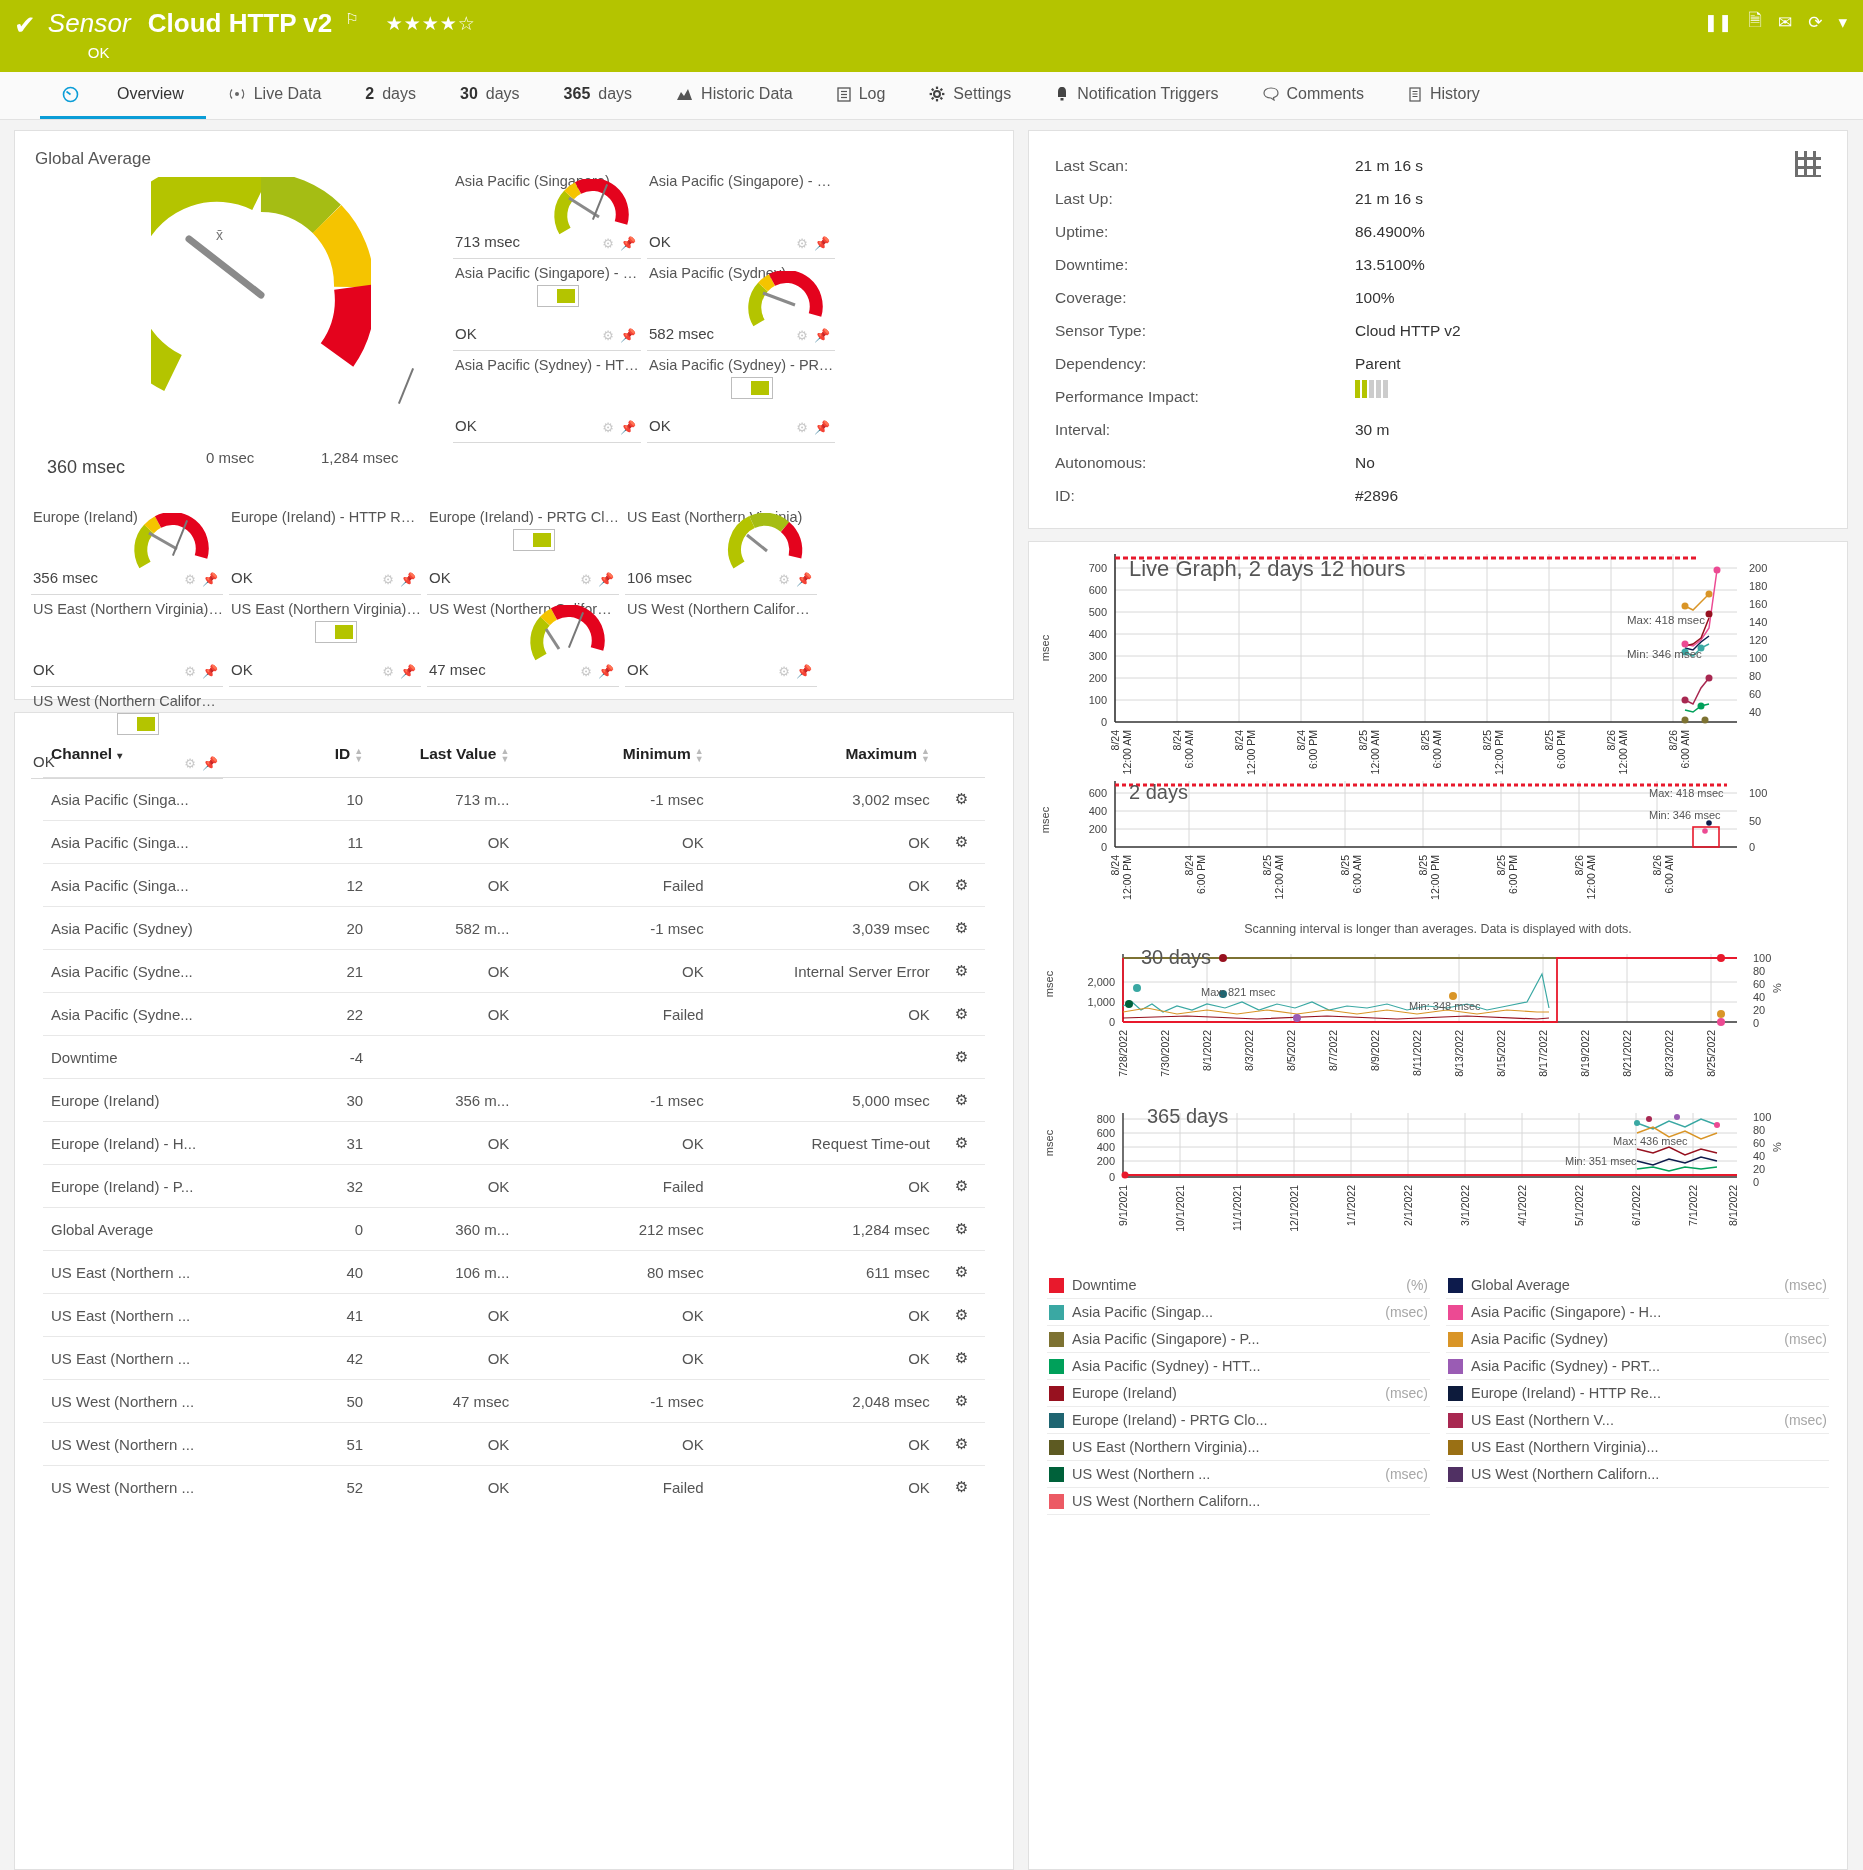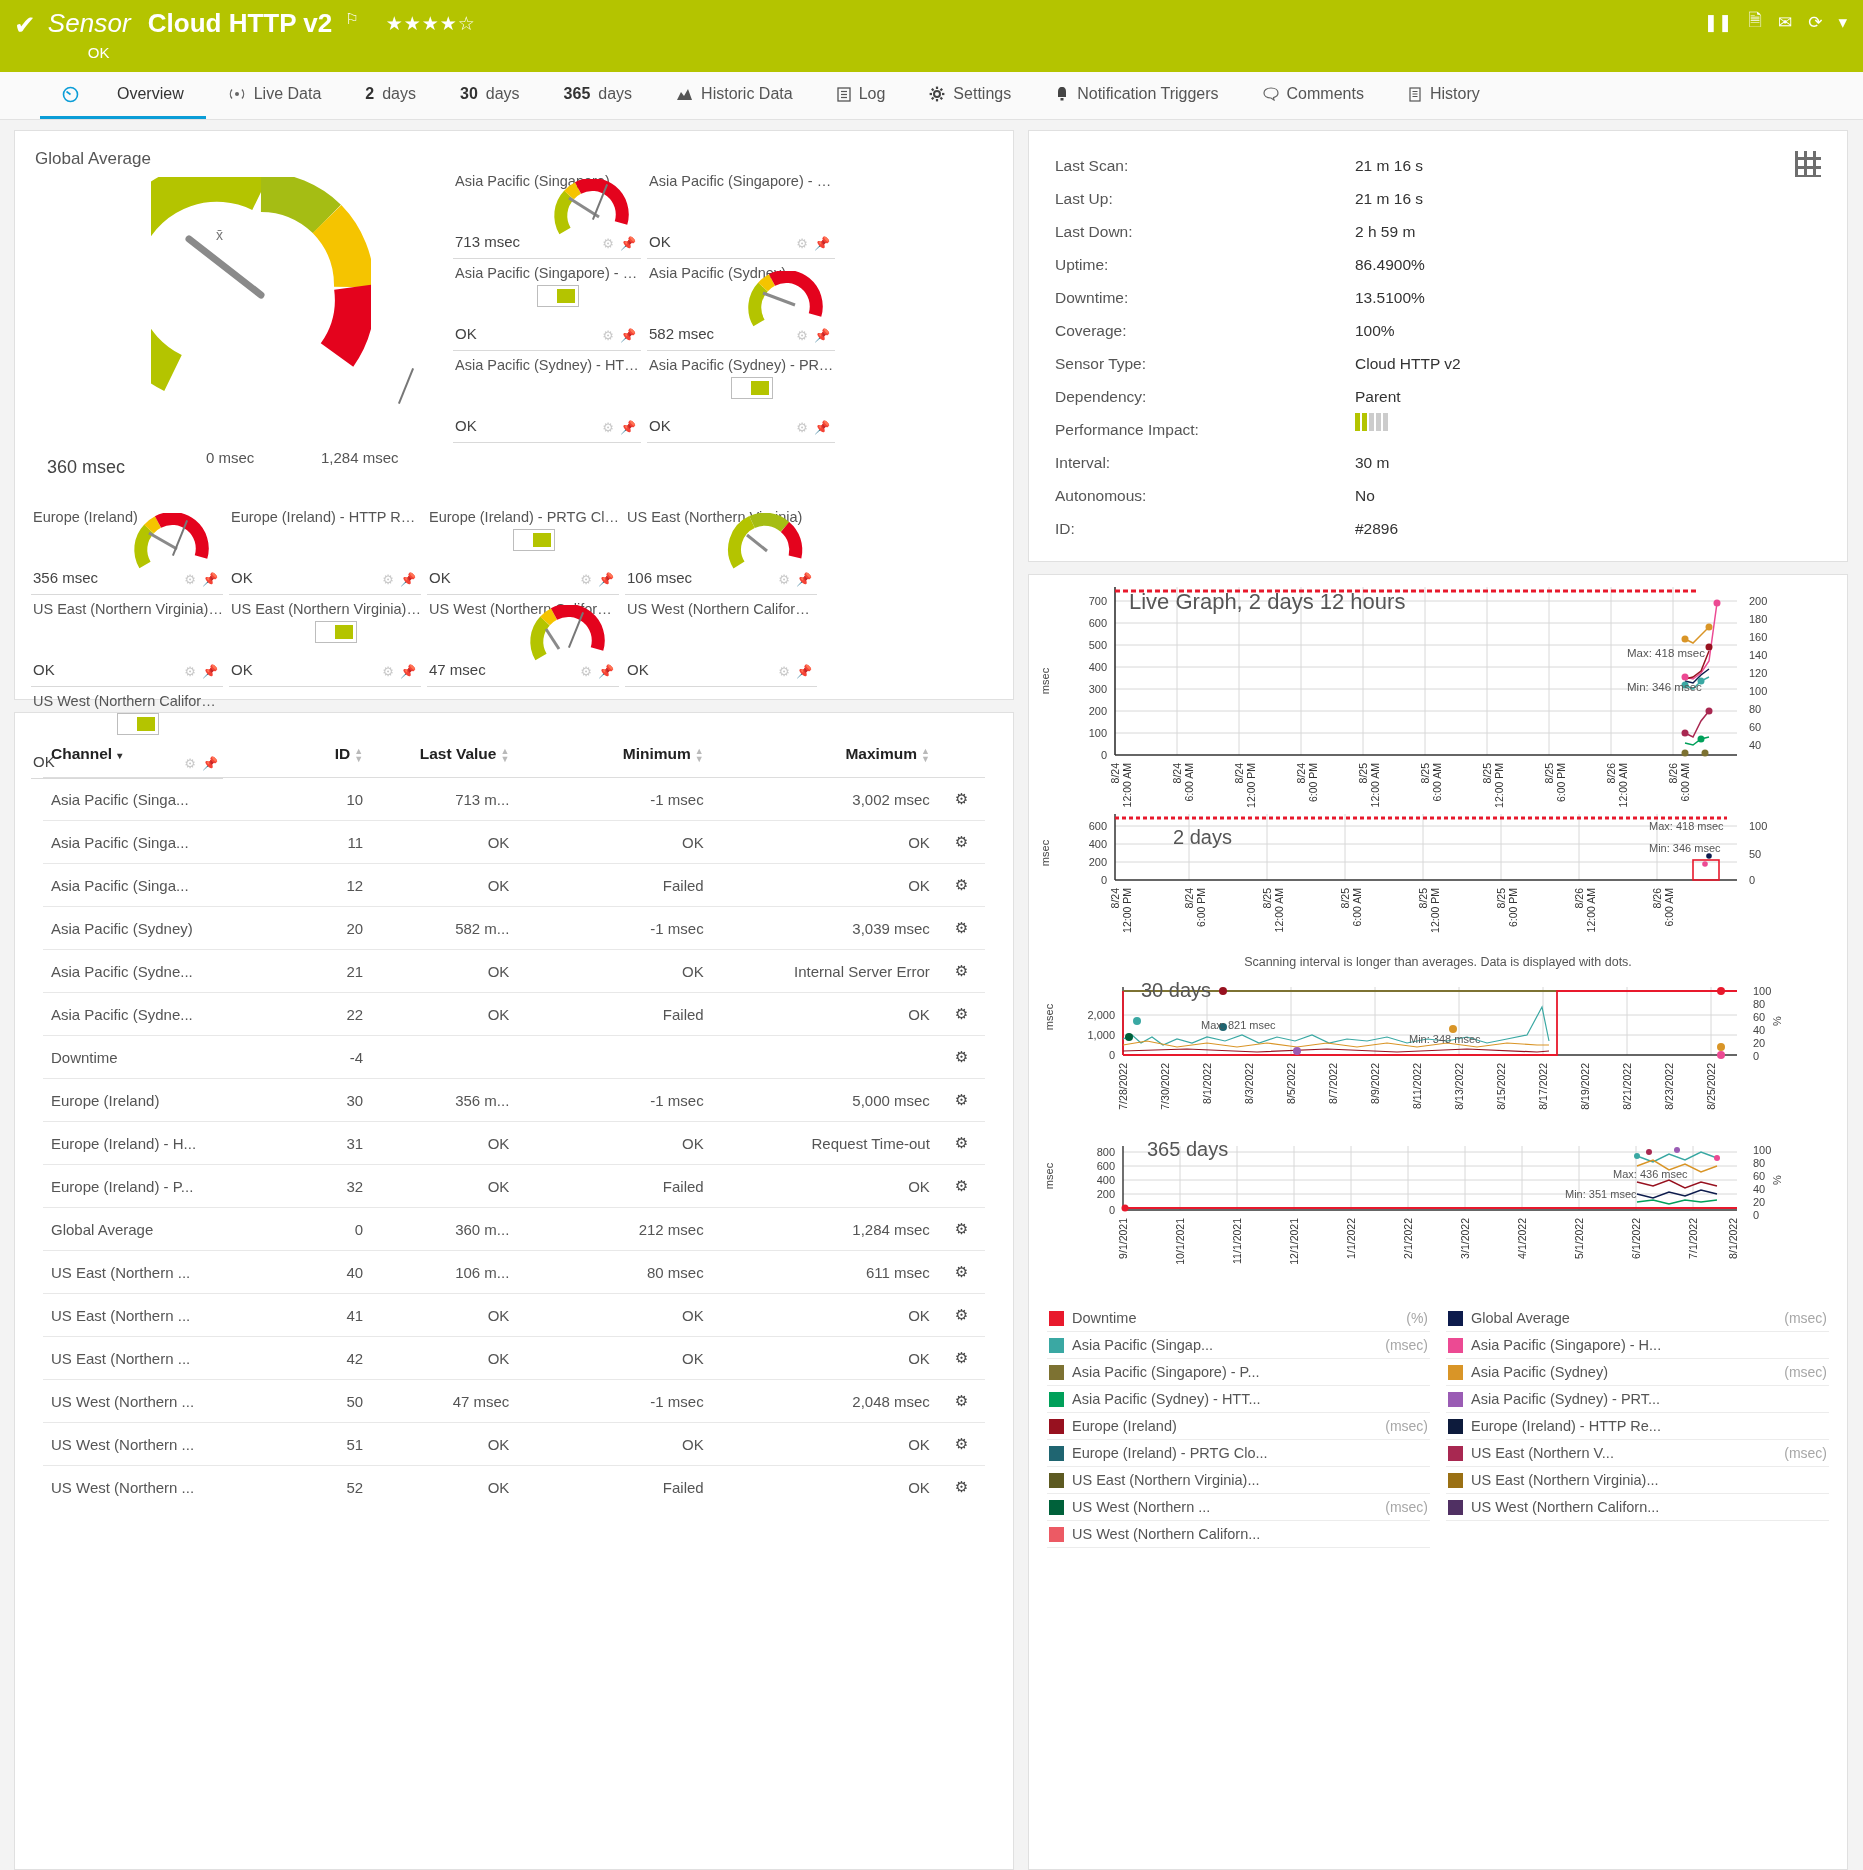--- a/index.html
+++ b/index.html
@@ -668,24 +668,20 @@
     <div class="card info-card">
       <div class="qr"></div>
       <div id="info-rows">
           <div class="info-row">
             <div class="info-k">Last Scan:</div>
             <div class="info-v">21 m 16 s</div>
           </div>
           <div class="info-row">
             <div class="info-k">Last Up:</div>
             <div class="info-v">21 m 16 s</div>
-          </div>
-          <div class="info-row">
-            <div class="info-k">Last Down:</div>
-            <div class="info-v">2 h 59 m</div>
           </div>
           <div class="info-row">
             <div class="info-k">Uptime:</div>
             <div class="info-v">86.4900%</div>
           </div>
           <div class="info-row">
             <div class="info-k">Downtime:</div>
             <div class="info-v">13.5100%</div>
           </div>
           <div class="info-row">
@@ -830,21 +826,21 @@
             <text x="528" y="182" transform="rotate(-90 528 182)" text-anchor="end">6:00 PM</text>
             <text x="578" y="182" transform="rotate(-90 578 182)" text-anchor="end">8/26</text>
             <text x="590" y="182" transform="rotate(-90 590 182)" text-anchor="end">12:00 AM</text>
             <text x="640" y="182" transform="rotate(-90 640 182)" text-anchor="end">8/26</text>
             <text x="652" y="182" transform="rotate(-90 652 182)" text-anchor="end">6:00 AM</text>
           </g>
         </svg>
       </div>
 
       <div class="graph-block" style="margin-top:-6px;">
-        <div class="gtitle" style="left:92px;top:18px;font-size:20px;margin-left:44px;">2 days</div>
+        <div class="gtitle" style="left:92px;top:6px;font-size:20px;">2 days</div>
         <svg width="800" height="140" viewBox="0 0 800 140">
           <g font-size="11" fill="#444">
             <text x="12" y="45" transform="rotate(-90 12 45)" text-anchor="middle">msec</text>
             <text x="70" y="22" text-anchor="end">600</text>
               <text x="70" y="40" text-anchor="end">400</text>
             <text x="70" y="58" text-anchor="end">200</text>
               <text x="70" y="76" text-anchor="end">0</text>
             <text x="712" y="22">100</text>
               <text x="712" y="50">50</text>
               <text x="712" y="76">0</text>

